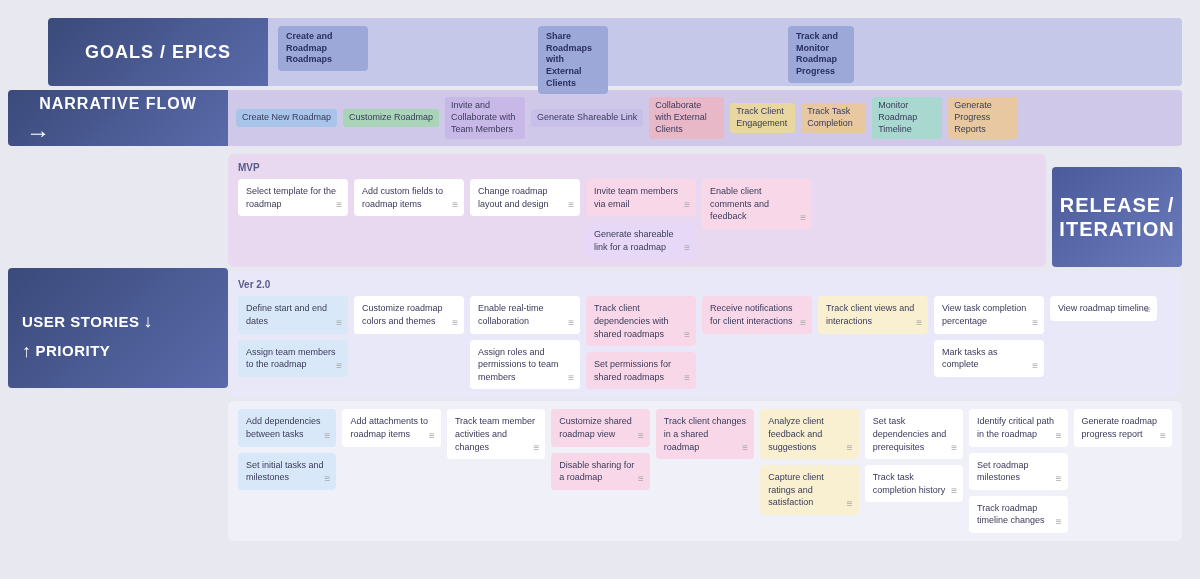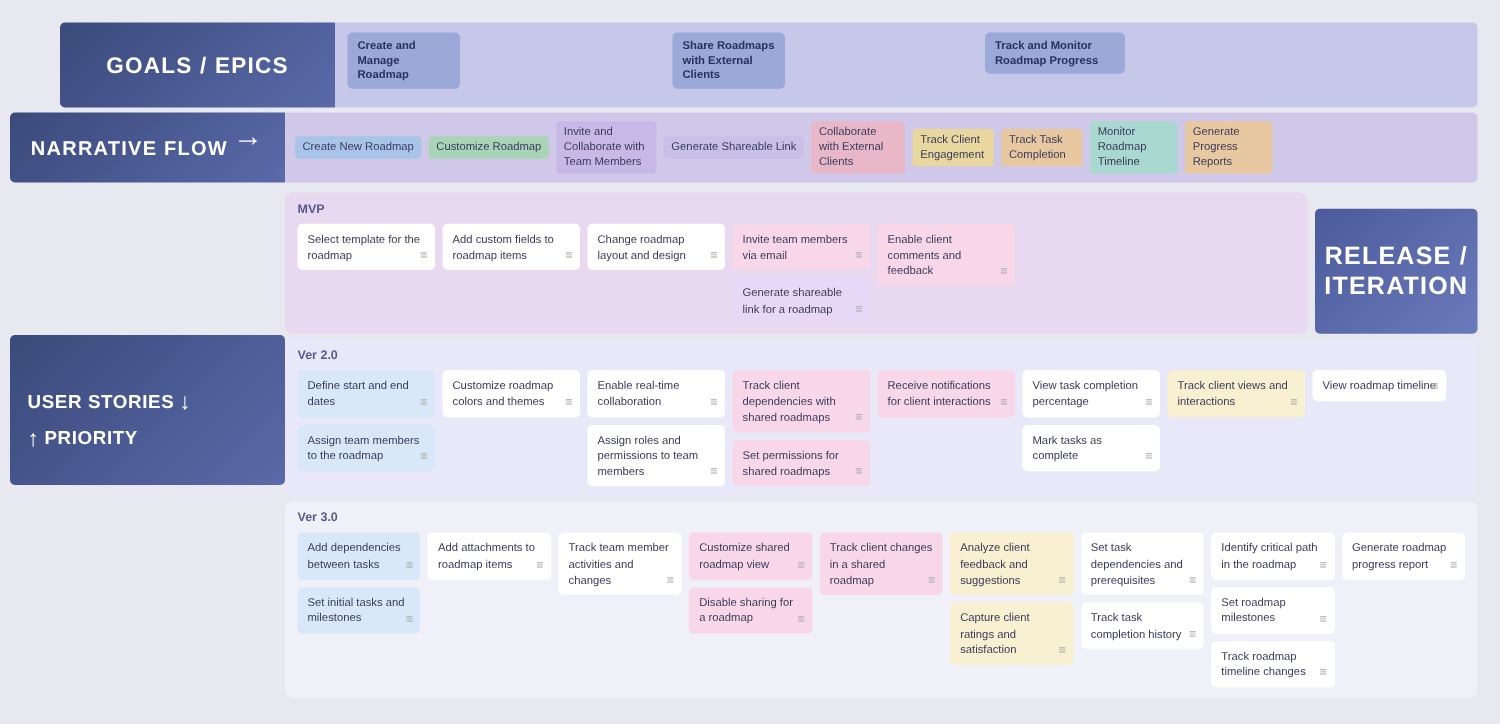--- a/index.html
+++ b/index.html
@@ -76,21 +76,21 @@
       color: white;
       font-weight: 900;
       font-size: 18px;
       letter-spacing: 1px;
       display: flex;
       align-items: center;
       justify-content: center;
       min-width: 220px;
       padding: 6px 16px;
       border-radius: 4px 0 0 4px;
-      flex-direction: row;
+      flex-direction: column;
       gap: 2px;
     }
 
     .narrative-content {
       background: #d0c8e8;
       flex: 1;
       display: flex;
       align-items: center;
       padding: 4px 8px;
       gap: 6px;
@@ -280,30 +280,30 @@
   <div class="top-section">
 
     <div class="goals-row">
       <div class="goals-label">
         <span>GOALS / EPICS</span>
       </div>
       <div class="goals-content">
 
         <div style="position:absolute; left:10px; top:8px;">
           <div class="epic-item" style="background:#9ba8d8; padding:5px 8px; font-size:9px; line-height:1.3; width:90px;">
-            <span>Create and Manage Roadmap</span>
+            <span>Create and Roadmap Roadmaps</span>
           </div>
         </div>
         <div style="position:absolute; left:270px; top:8px;">
-          <div class="epic-item" style="background:#9ba8d8; padding:5px 8px; font-size:9px; line-height:1.3; width:90px;">
+          <div class="epic-item" style="background:#9ba8d8; padding:5px 8px; font-size:9px; line-height:1.3; width:70px;">
             <span>Share Roadmaps with External Clients</span>
           </div>
         </div>
         <div style="position:absolute; left:520px; top:8px;">
-          <div class="epic-item" style="background:#9ba8d8; padding:5px 8px; font-size:9px; line-height:1.3; width:112px;">
+          <div class="epic-item" style="background:#9ba8d8; padding:5px 8px; font-size:9px; line-height:1.3; width:66px;">
             <span>Track and Monitor Roadmap Progress</span>
           </div>
         </div>
       </div>
     </div>
 
     <div class="narrative-row">
       <div class="narrative-label">
         <div class="us-top">
           <span style="font-size:16px; font-weight:900; letter-spacing:1px;">NARRATIVE FLOW</span>
@@ -393,34 +393,33 @@
             <div class="card"><span>Assign roles and permissions to team members</span></div>
           </div>
           <div class="card-col">
             <div class="card pink-bg"><span>Track client dependencies with shared roadmaps</span></div>
             <div class="card pink-bg"><span>Set permissions for shared roadmaps</span></div>
           </div>
           <div class="card-col">
             <div class="card pink-bg"><span>Receive notifications for client interactions</span></div>
           </div>
           <div class="card-col">
+            <div class="card yellow-bg"><span>Track client views and interactions</span></div>
+          </div>
+          <div class="card-col">
             <div class="card"><span>View task completion percentage</span></div>
             <div class="card"><span>Mark tasks as complete</span></div>
           </div>
           <div class="card-col">
-            <div class="card yellow-bg"><span>Track client views and interactions</span></div>
-          </div>
-          <div class="card-col">
             <div class="card"><span>View roadmap timeline</span></div>
           </div>
         </div>
       </div>
 
       <div class="ver-section ver-section-3">
-        <div class="ver-label">Ver 3.0</div>
         <div class="cards-grid">
           <div class="card-col">
             <div class="card blue-bg"><span>Add dependencies between tasks</span></div>
             <div class="card blue-bg"><span>Set initial tasks and milestones</span></div>
           </div>
           <div class="card-col">
             <div class="card"><span>Add attachments to roadmap items</span></div>
           </div>
           <div class="card-col">
             <div class="card"><span>Track team member activities and changes</span></div>

